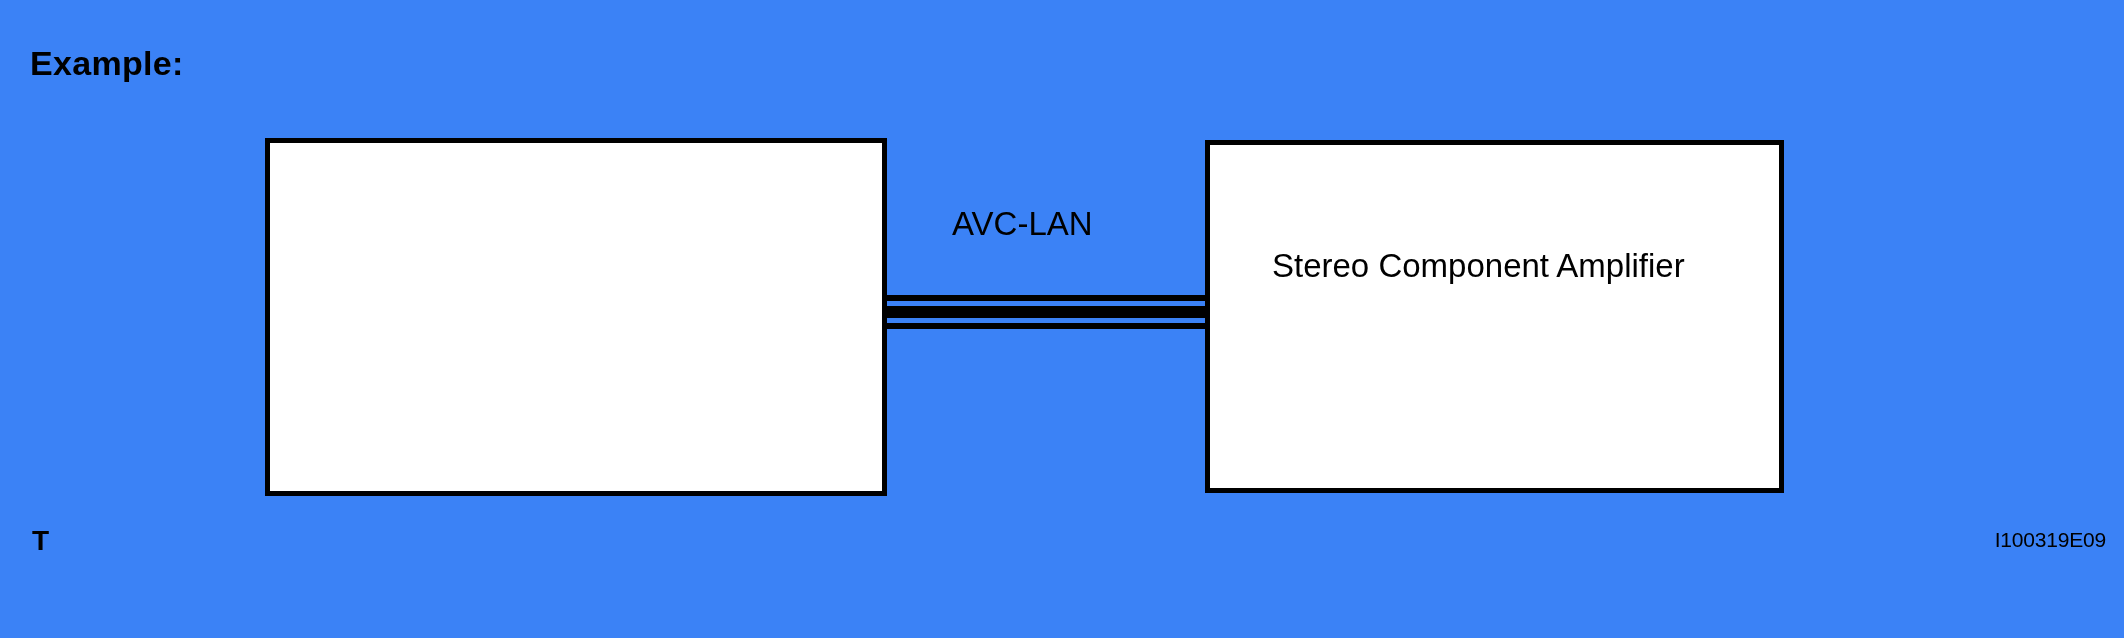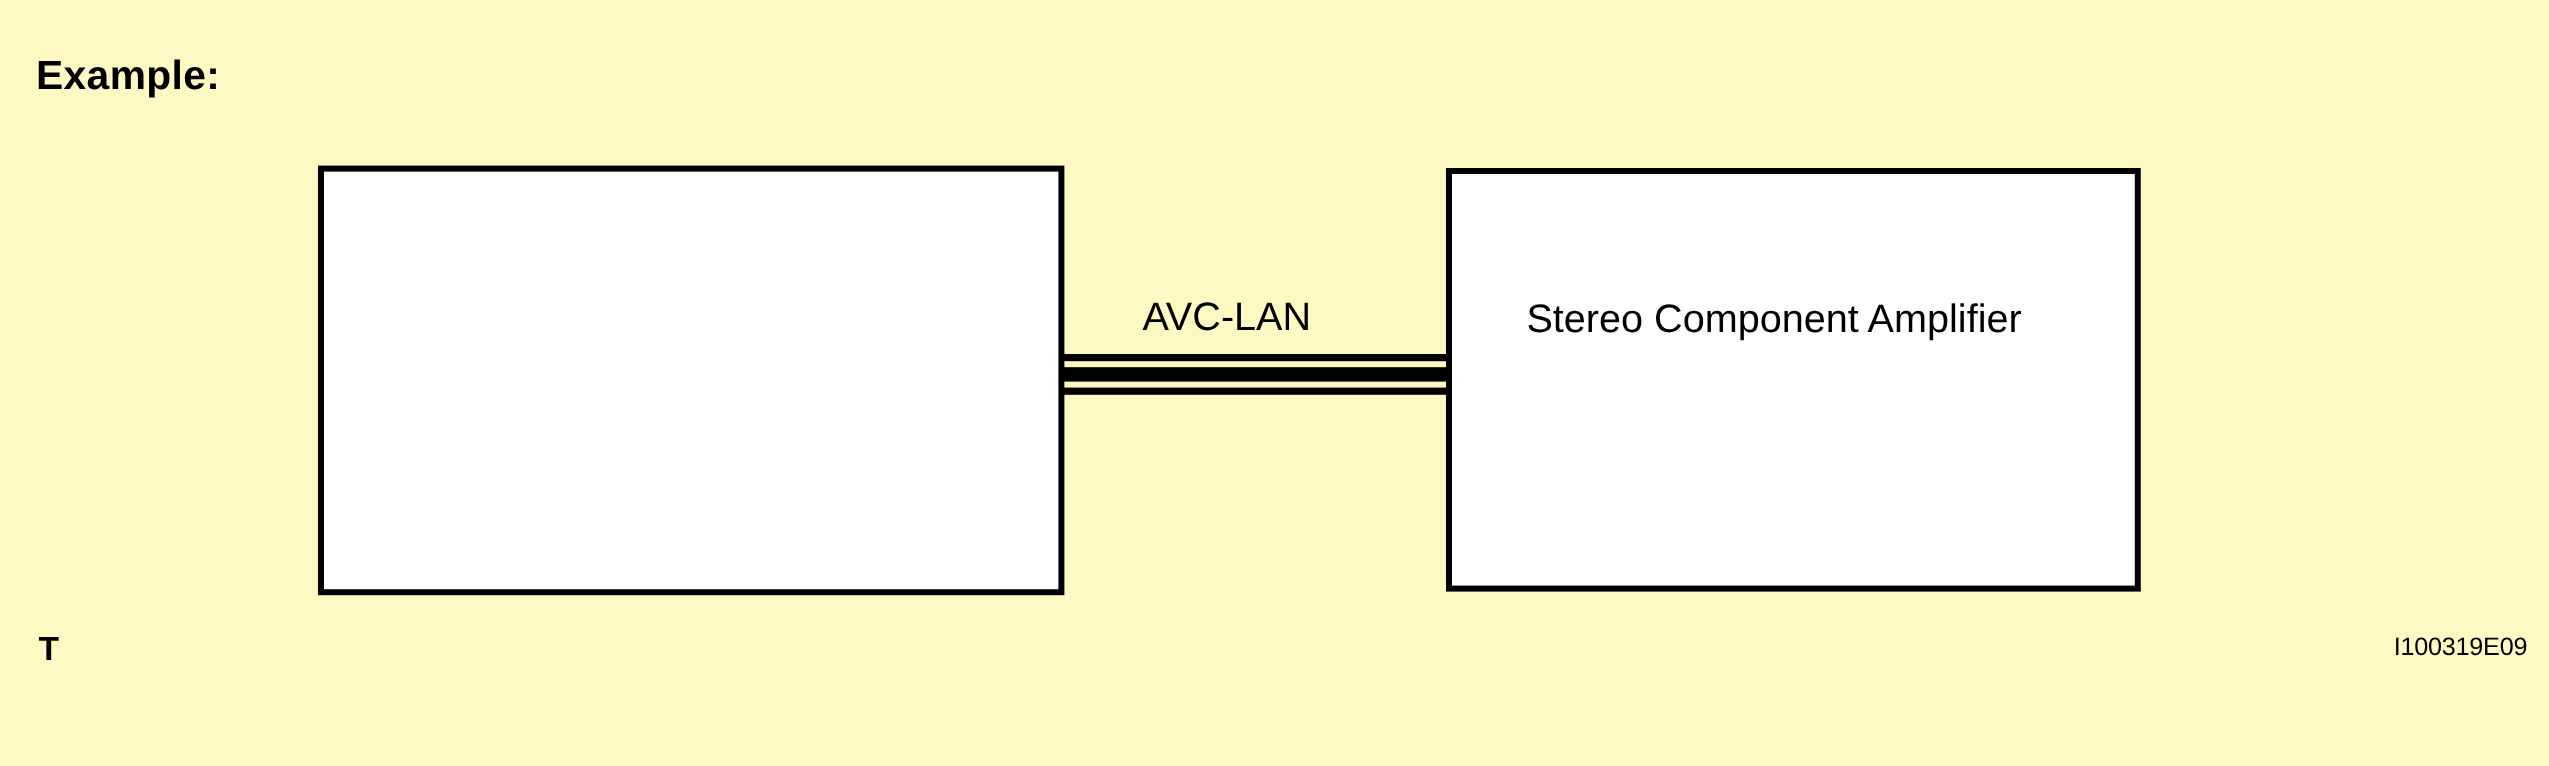--- a/index.html
+++ b/index.html
@@ -11,21 +11,21 @@
   body {
     font-family: "Liberation Sans", sans-serif;
     color: #000000;
     -webkit-font-smoothing: antialiased;
   }
 
   #page {
     position: relative;
     width: 2124px;
     height: 638px;
-    background: #fef9c3;
+    background: #3b82f6;
     overflow: hidden;
   }
 
   
   .example-label {
     position: absolute;
     left: 30px;
     top: 44px;
     font-size: 34px;
     font-weight: bold;
@@ -107,21 +107,20 @@
     height: 6px;
   }
 
   
   #avc-lan-label {
     position: absolute;
     left: 952px;
     top: 205px;
     font-size: 33px;
     white-space: nowrap;
-    margin-top: 40px;
   }
 
   
   #page-marker {
     position: absolute;
     left: 32px;
     top: 525px;
     font-size: 28px;
     font-weight: bold;
   }

